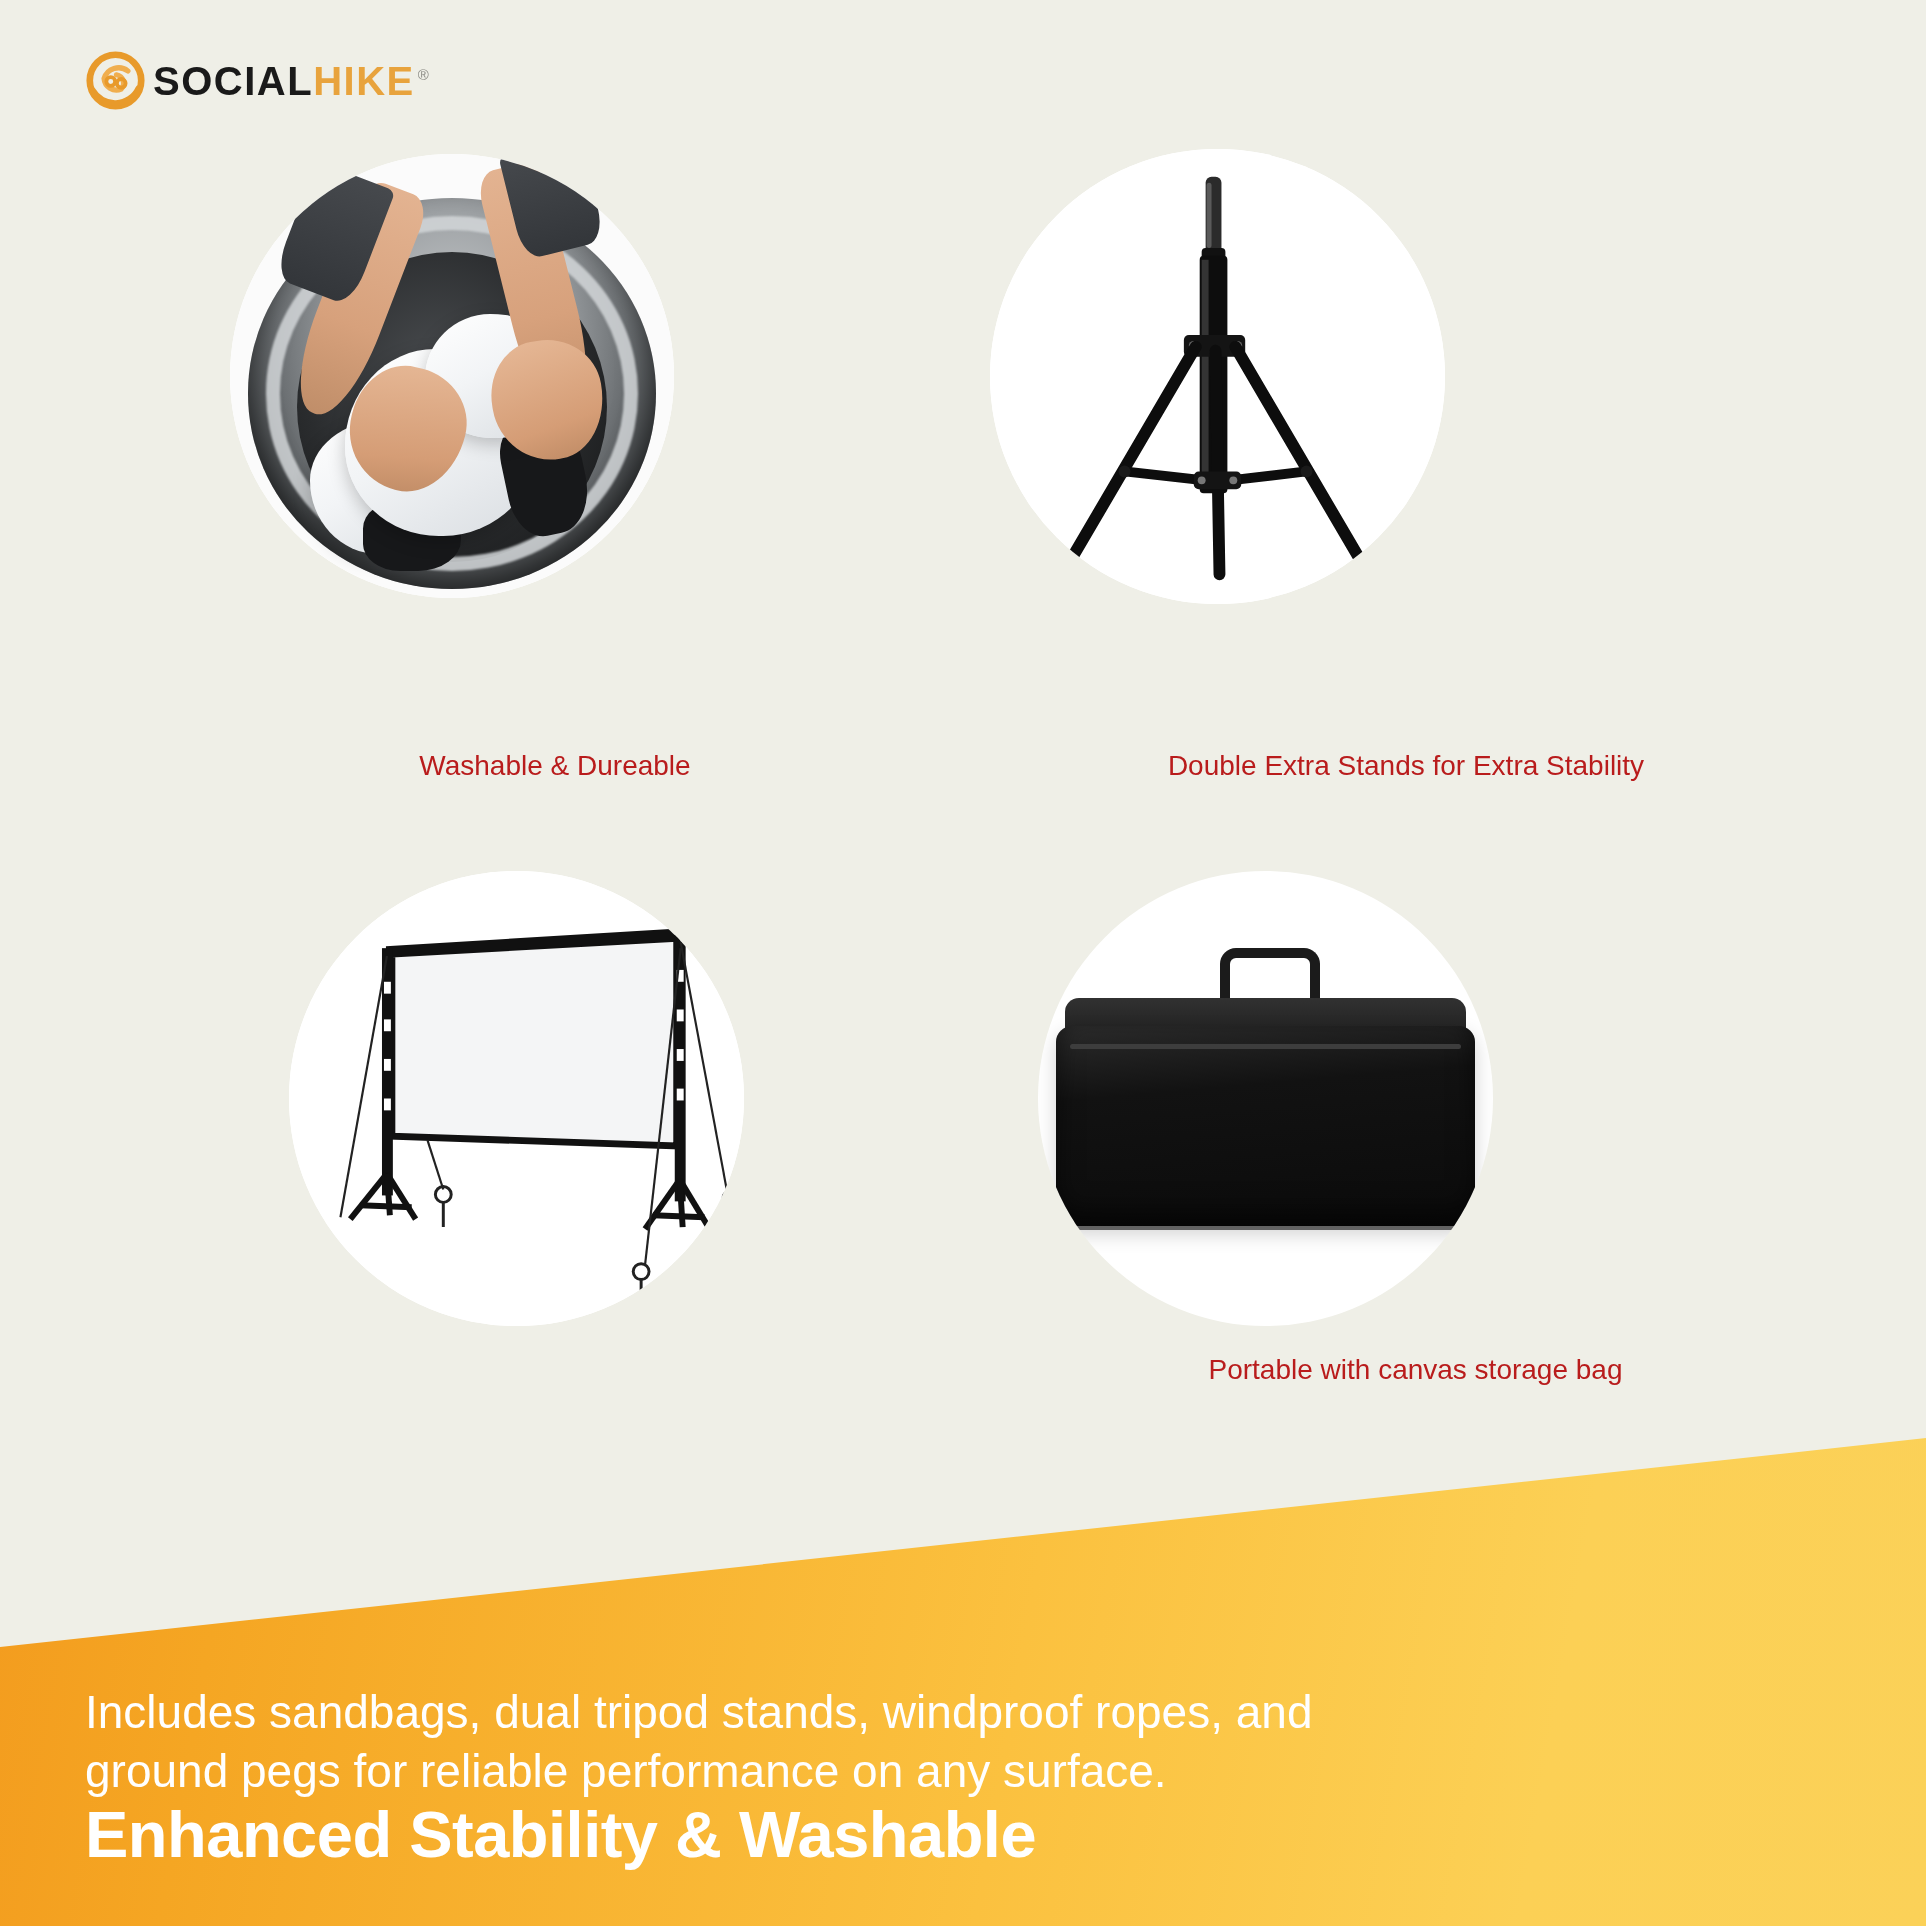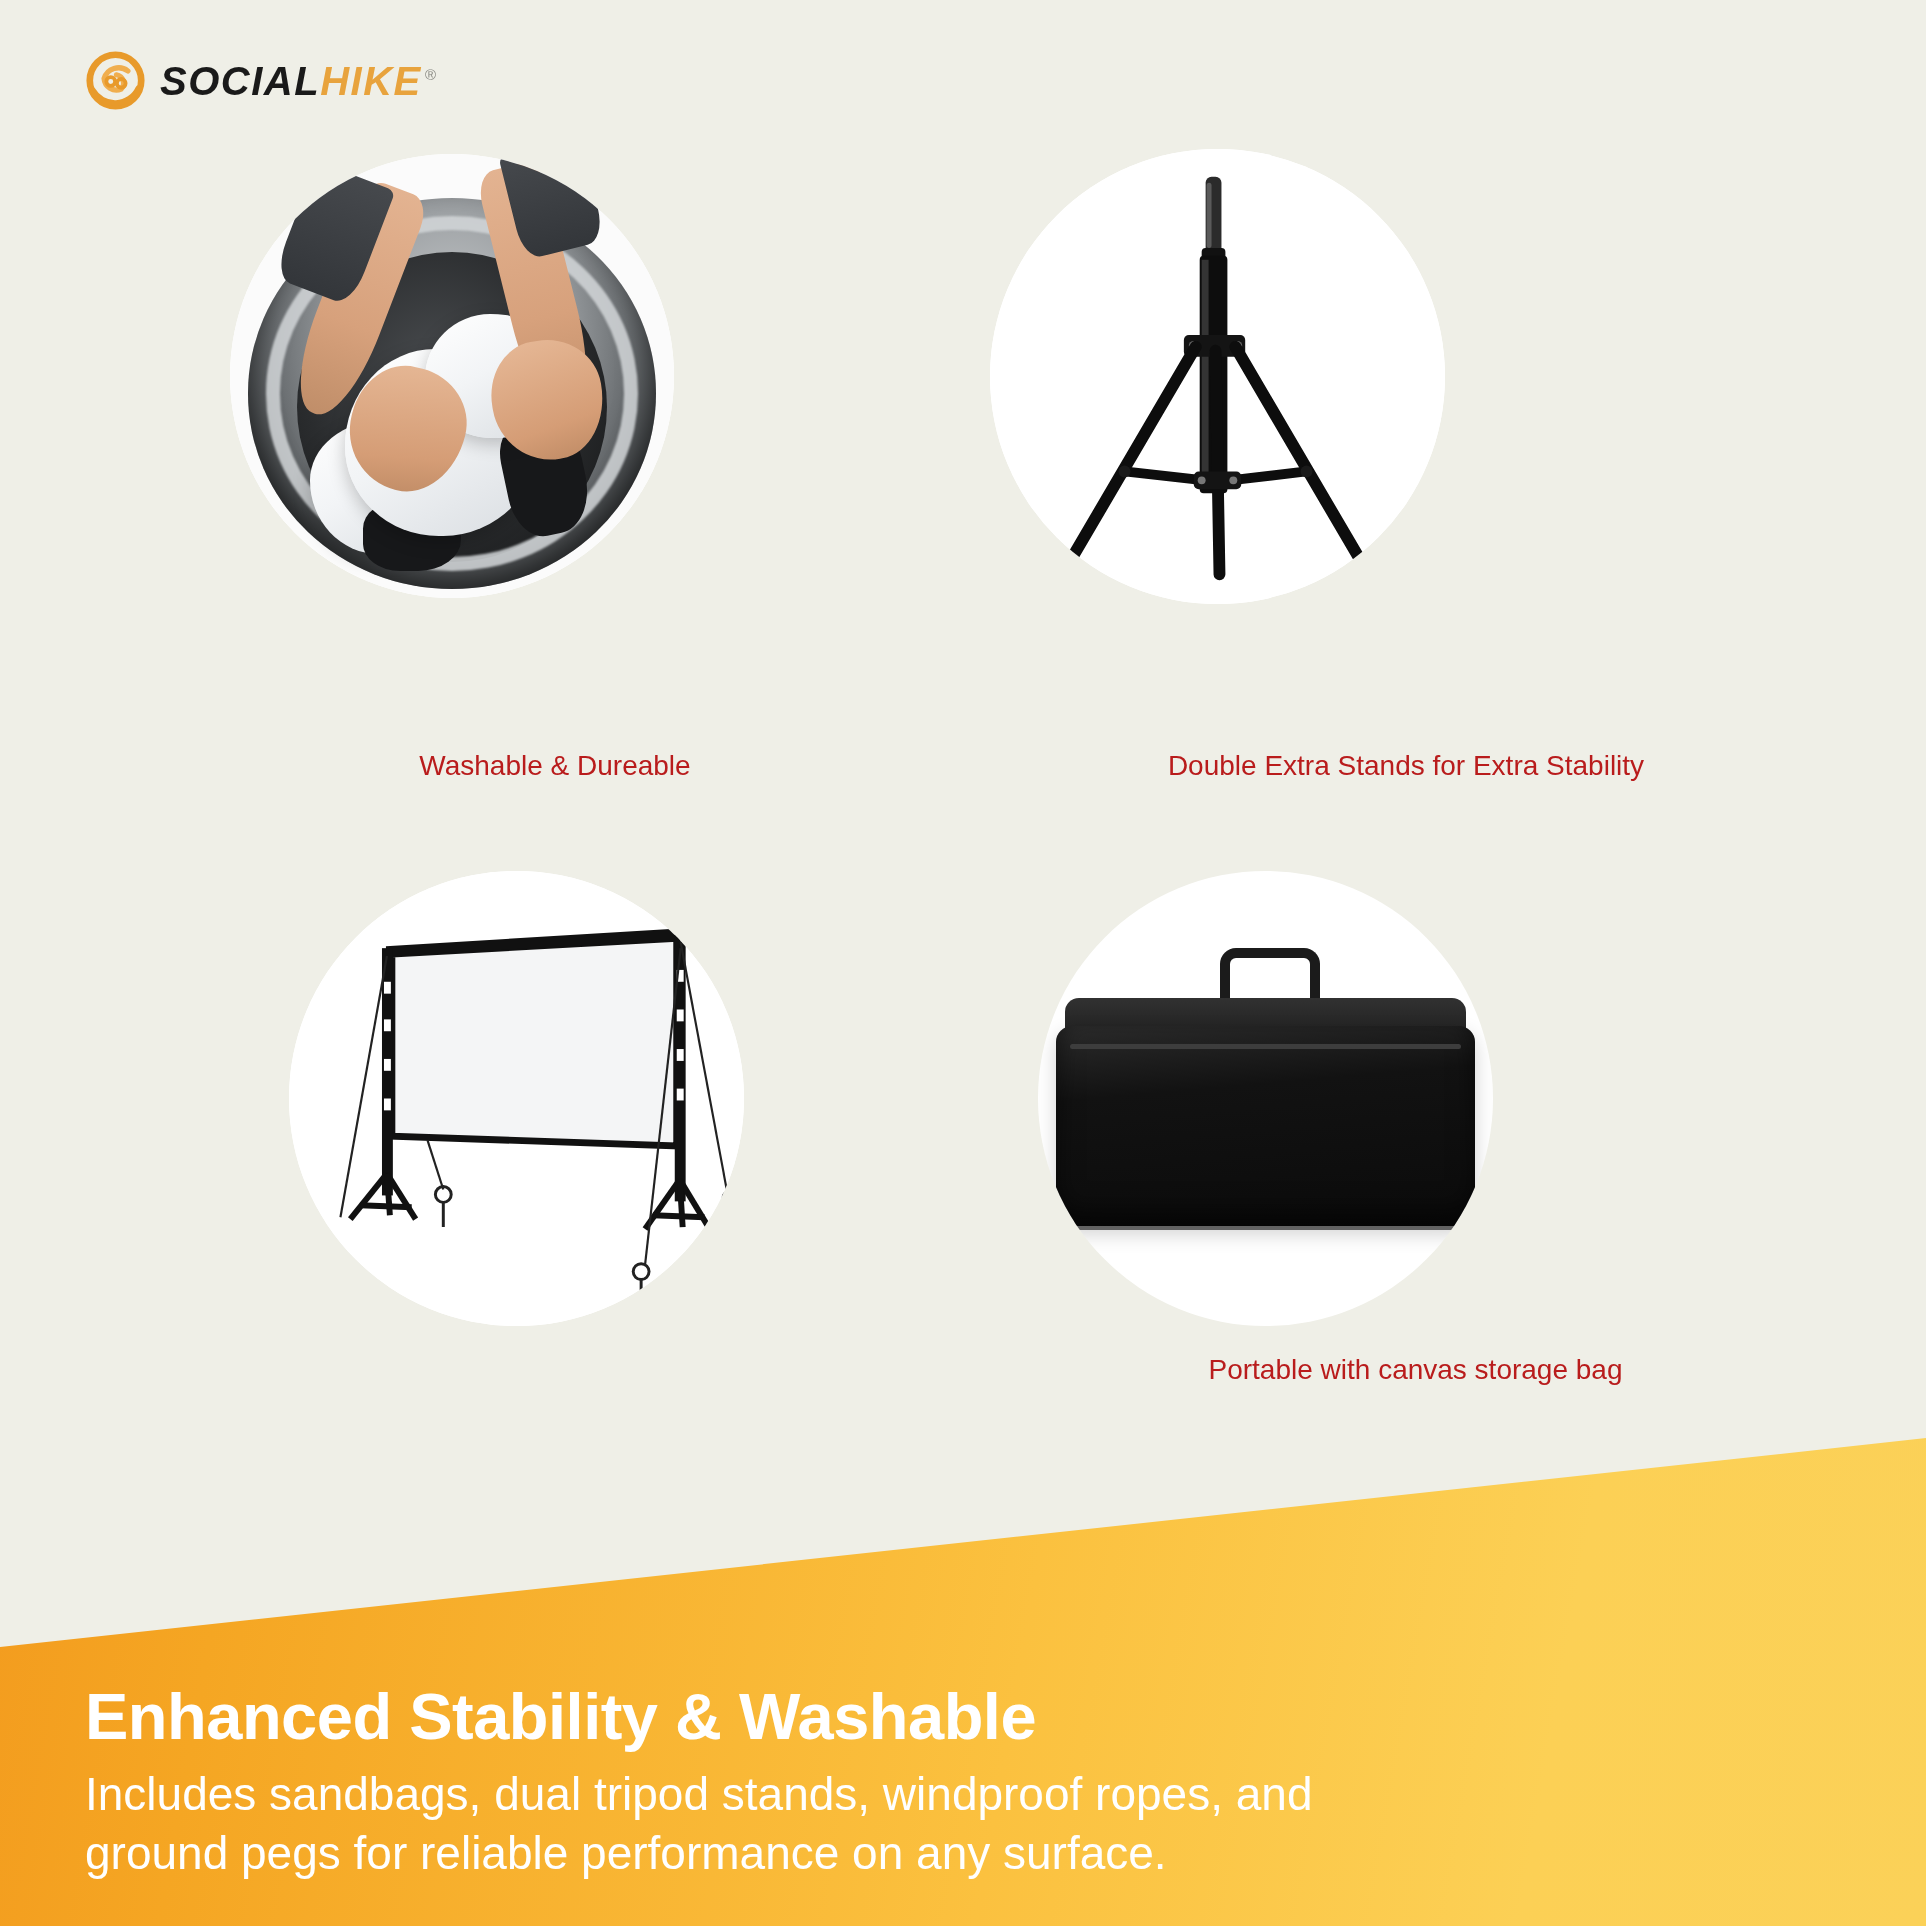--- a/index.html
+++ b/index.html
@@ -16,23 +16,22 @@
     font-family: "Liberation Sans", sans-serif;
   }
 
   
   #logo {
     position: absolute;
     left: 85px;
     top: 46px;
     display: flex;
     align-items: center;
-    gap: 14px;
+    gap: 7px;
     height: 69px;
-    font-style: italic;
   }
   #logo-mark { width: 61px; height: 61px; display: block; }
   #logo-word {
     font-size: 40px;
     font-weight: bold;
     letter-spacing: 1.5px;
     line-height: 1;
     position: relative;
     white-space: nowrap;
   }
@@ -350,21 +349,21 @@
       <div class="bag-zip"></div>
       <div class="bag-seam-bottom"></div>
     </div>
   </div>
   <div class="caption" id="cap-bag">Portable with canvas storage bag</div>
 
   <div id="banner">
     <div id="banner-shape"></div>
   </div>
   <div id="banner-text">
-    <div id="banner-title">Enhanced Stability &amp; Washable</div>
     <div id="banner-body">
       <div>Includes sandbags, dual tripod stands, windproof ropes, and</div>
       <div>ground pegs for reliable performance on any surface.</div>
     </div>
+    <div id="banner-title">Enhanced Stability &amp; Washable</div>
   </div>
 
 </div>
 
 
 </body></html>

